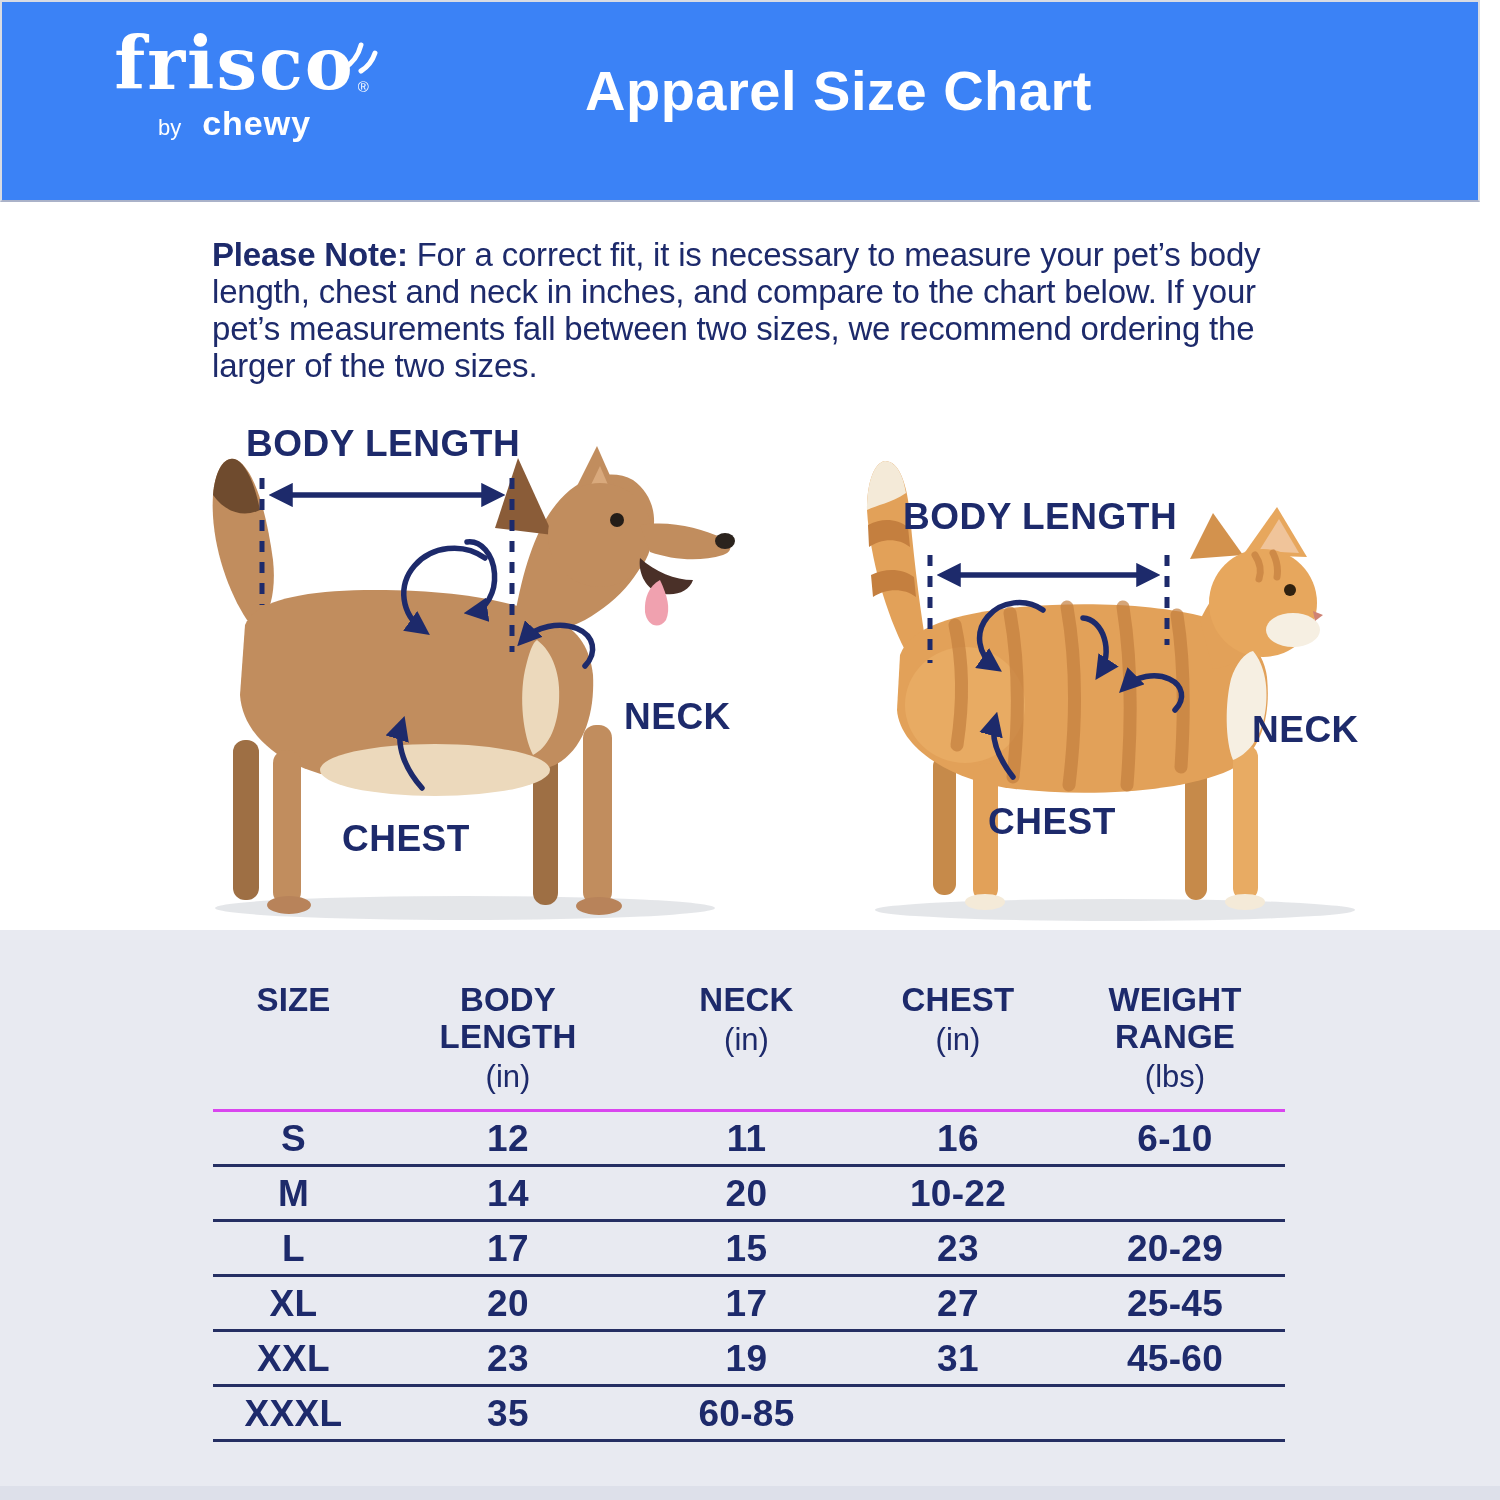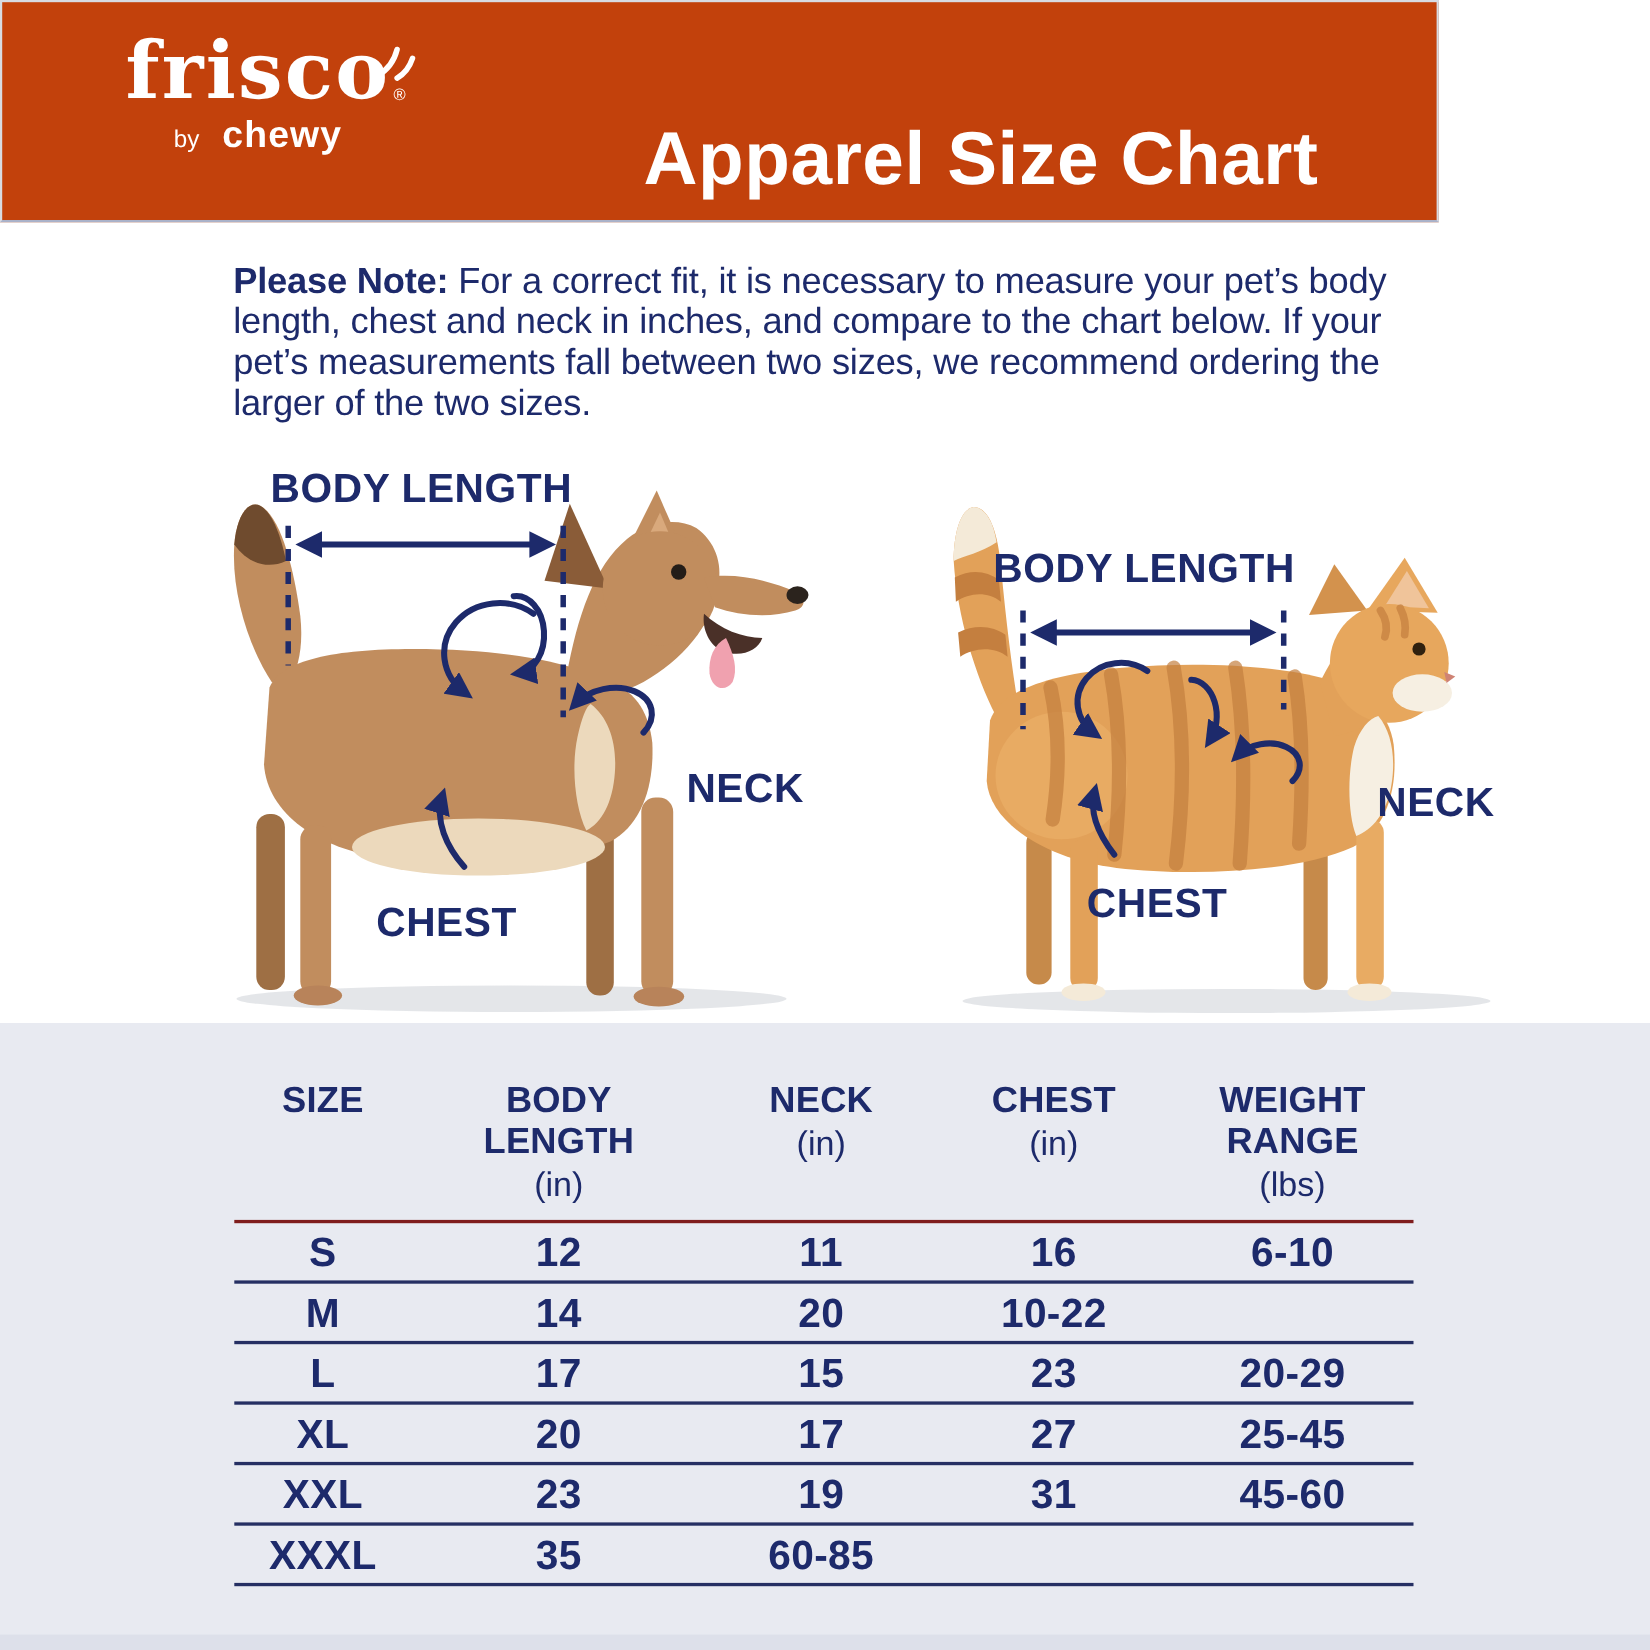--- a/index.html
+++ b/index.html
@@ -3,37 +3,37 @@
 <meta charset="utf-8">
 <style>
   * { margin:0; padding:0; box-sizing:border-box; }
   html,body { background:#ffffff; }
   .page {
     position:relative; width:1500px; height:1500px; overflow:hidden;
     background:#ffffff; font-family:"Liberation Sans", sans-serif;
   }
   
   .header {
-    position:absolute; left:0; top:0; width:1308px; height:202px;
-    background:#c2410c; border:2px solid #d8dbe3; border-bottom:2px solid #aab2c9;
+    position:absolute; left:0; top:0; width:1480px; height:202px;
+    background:#3b82f6; border:2px solid #d8dbe3; border-bottom:2px solid #aab2c9;
   }
   .logo { position:absolute; left:85px; top:26px; width:295px; text-align:center; color:#fff; }
   .logo-frisco {
     position:relative; display:inline-block;
     font-family:"DejaVu Serif", serif; font-weight:700;
     font-size:72px; line-height:1; letter-spacing:2px; color:#ffffff;
   }
   .logo-reg { position:absolute; right:-16px; bottom:6px; font-size:15px; font-family:"Liberation Sans",sans-serif; font-weight:400; }
   .logo-whiskers { position:absolute; right:-24px; top:-14px; }
   .logo-byline { margin-top:4px; color:#fff; }
   .logo-by { font-size:22px; font-weight:500; margin-right:21px; }
   .logo-chewy { font-size:34px; font-weight:800; letter-spacing:1px; }
   .header-title {
     position:absolute; left:583px; top:57px;
-    font-size:68px; font-weight:800; color:#ffffff; letter-spacing:0.5px; line-height:1.15;margin-top:46px;
+    font-size:56px; font-weight:800; color:#ffffff; letter-spacing:0.5px; line-height:1.15;
   }
   
   .note {
     position:absolute; left:212px; top:236px; width:1095px;
     font-size:33px; line-height:37px; color:#1D2A6B; font-weight:500; letter-spacing:-0.2px;
   }
   .note b { font-weight:800; }
   
   .diagram-svg { position:absolute; }
   .dog-svg { left:185px; top:440px; width:600px; height:495px; }
@@ -41,21 +41,21 @@
   .measure-label {
     position:absolute; color:#1D2A6B; font-weight:800; font-size:37px; letter-spacing:0.5px; white-space:nowrap;
   }
   
   .table-section {
     position:absolute; left:0; top:930px; width:1500px; height:570px;
     background:#E8EAF1;
   }
   .size-table { position:absolute; left:213px; top:50px; width:1072px; }
   .t-row { display:grid; grid-template-columns:161px 268px 209px 214px 220px; }
-  .t-head { border-bottom:3px solid #7f1d1d; padding-bottom:14px; min-height:130px; align-items:start; }
+  .t-head { border-bottom:3px solid #d946ef; padding-bottom:14px; min-height:130px; align-items:start; }
   .t-head .cell { padding-top:2px; }
   .cell { text-align:center; color:#1D2A6B; }
   .col-label {
     font-size:33px; font-weight:800; line-height:1.12; letter-spacing:0.2px;
     max-width:142px; margin:0 auto;
   }
   .col-unit { font-size:31px; font-weight:500; margin-top:3px; }
   .data-row { border-bottom:3px solid #252f63; height:55px; }
   .data-row .cell { font-size:37px; font-weight:800; line-height:53px; letter-spacing:0.3px; }
   .bottom-strip { position:absolute; left:0; bottom:0; width:1500px; height:14px; background:#DDE0EA; }

